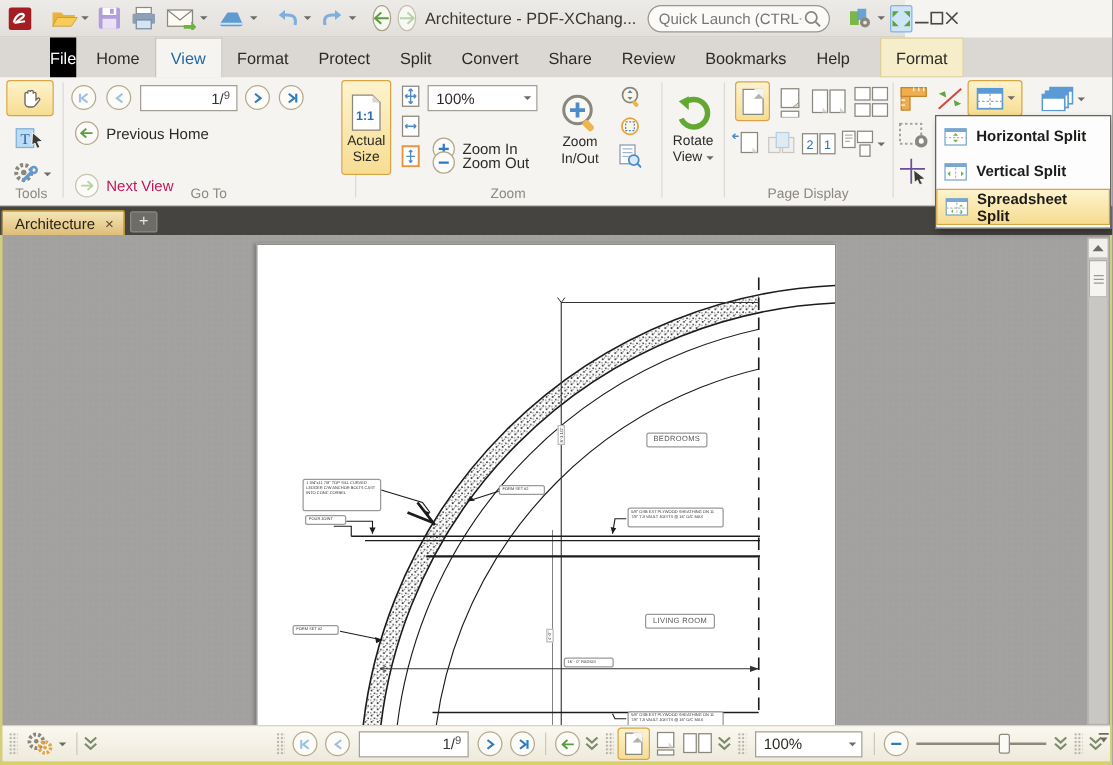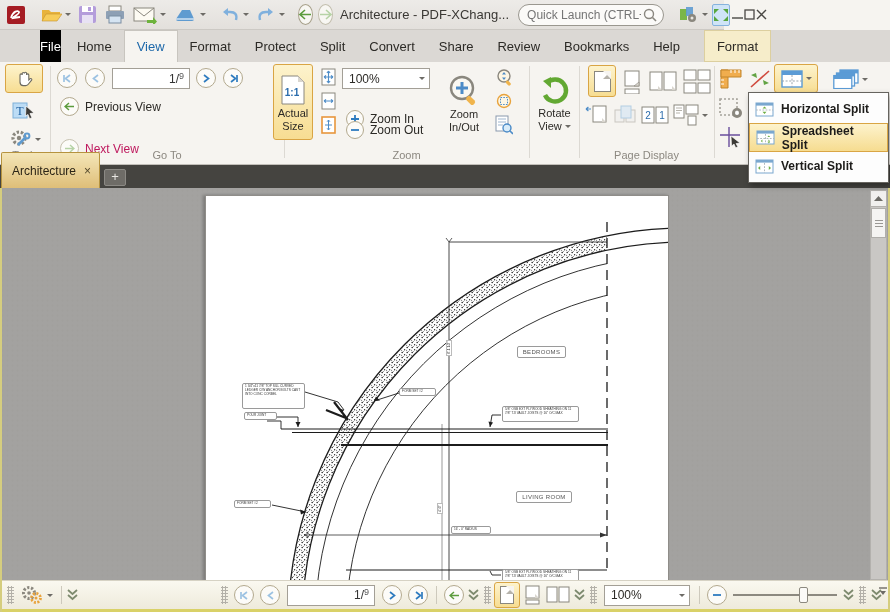--- a/index.html
+++ b/index.html
@@ -62,21 +62,21 @@
 
   
   .splitmenu{position:absolute;left:748px;top:92px;width:141px;background:#fdfdfd;
     border:1px solid #66645f;box-shadow:2px 3px 6px rgba(0,0,0,.35);z-index:60;padding:2px 0;}
   .smi{display:flex;align-items:center;height:28px;gap:7px;padding:0 6px;font-size:12px;color:#1d1c1a;font-weight:bold;}
   .smi-sel{background:linear-gradient(#fdf3cd,#f6dc90);border:1px solid #d9a544;height:29px;}
 
   
   .doctabs{position:absolute;left:0;top:165px;width:890px;height:23px;background:#454440;
     display:flex;align-items:flex-end;}
-  .dtab{display:flex;align-items:center;height:36px;padding:0 8px 0 10px;
+  .dtab{display:flex;align-items:center;height:20px;padding:0 8px 0 10px;
     background:linear-gradient(#f4e6b8,#dfbe78);border:1px solid #b6933f;border-bottom:none;
     font-size:12px;color:#2b2416;gap:8px;border-radius:2px 2px 0 0;margin-left:1px;}
   .dtab .x{font-size:12px;color:#55492c;line-height:10px;}
   .plustab{width:22px;height:17px;margin:0 0 2px 4px;background:#6e6c67;border:1px solid #8b8984;
     border-radius:2px;color:#e8e6e2;font-size:13px;line-height:14px;text-align:center;}
 
   
   .canvas{position:absolute;left:0;top:188px;width:890px;height:392px;background-color:#a3a2a0;
     background-image:radial-gradient(circle,#99989631 1px,transparent 1.2px);background-size:5px 5px;
     overflow:hidden;}
@@ -303,21 +303,21 @@
           <path d="M3 1 L7.5 4.5 L3 8" stroke="#2e7bbf" stroke-width="1.7" fill="none"></path>
           <path d="M9 1 V8" stroke="#2e7bbf" stroke-width="1.7"></path>
         </svg>
     </div>
     <div class="rowbtn" style="left:60px;top:35px;">
       <span class="navcirc" style="width:19px;height:19px;">
           <svg width="11" height="9">
             <path d="M5 1 L1 4.5 L5 8 M1 4.5 H10" stroke="#5c9c3e" stroke-width="1.5" fill="none"></path>
           </svg>
         </span>
-      <span>Previous View</span>
+      <span>Previous Home</span>
     </div>
     <div class="rowbtn dis" style="left:60px;top:61px;">
       <span class="navcirc" style="width:19px;height:19px;border-color:#c7c2b0;">
           <svg width="11" height="9">
             <path d="M6 1 L10 4.5 L6 8 M1 4.5 H10" stroke="#b6d3a6" stroke-width="1.5" fill="none"></path>
           </svg>
         </span>
       <span>Next View</span>
     </div>
     <div class="grouplabel" style="left:50px;width:234px;">Go To</div>
@@ -522,37 +522,37 @@
   <div class="splitmenu">
     <div class="smi">
       <svg width="19" height="15">
           <rect x="1" y="1" width="17" height="13" fill="#fff" stroke="#7aa7cf"></rect>
           <rect x="1" y="1" width="17" height="2.6" fill="#7aa7cf"></rect>
           <path d="M1 8 H18" stroke="#b0b8be" stroke-width="1" stroke-dasharray="1.8 1.4"></path>
           <path d="M9.5 4.4 l-2 2.2 h4 Z M9.5 12 l-2 -2.2 h4 Z" fill="#6fae45"></path>
         </svg>
       <span>Horizontal Split</span>
     </div>
+    <div class="smi">
+      <svg width="19" height="15">
+          <rect x="1" y="1" width="17" height="13" fill="#fff" stroke="#7aa7cf"></rect>
+          <rect x="1" y="1" width="17" height="2.6" fill="#7aa7cf"></rect>
+          <path d="M9.5 4 V14" stroke="#b0b8be" stroke-width="1" stroke-dasharray="1.8 1.4"></path>
+          <path d="M3 9 l2.2 -2 v4 Z M16 9 l-2.2 -2 v4 Z" fill="#6fae45"></path>
+        </svg>
+      <span>Vertical Split</span>
+    </div>
     <div class="smi smi-sel">
       <svg width="19" height="15">
           <rect x="1" y="1" width="17" height="13" fill="#fff" stroke="#7aa7cf"></rect>
           <rect x="1" y="1" width="17" height="2.6" fill="#7aa7cf"></rect>
           <path d="M9.5 4 V14 M1 8.5 H18" stroke="#b0b8be" stroke-width="1" stroke-dasharray="1.8 1.4"></path>
           <path d="M4.8 11 l1.6 -1.4 v2.8 Z M14 11 l-1.6 -1.4 v2.8 Z M12.8 5.5 l-1.4 1.6 h2.8 Z M12.8 13.4 l-1.4 -1.6 h2.8 Z" fill="#6fae45"></path>
         </svg>
       <span>Spreadsheet Split</span>
-    </div>
-    <div class="smi">
-      <svg width="19" height="15">
-          <rect x="1" y="1" width="17" height="13" fill="#fff" stroke="#7aa7cf"></rect>
-          <rect x="1" y="1" width="17" height="2.6" fill="#7aa7cf"></rect>
-          <path d="M9.5 4 V14" stroke="#b0b8be" stroke-width="1" stroke-dasharray="1.8 1.4"></path>
-          <path d="M3 9 l2.2 -2 v4 Z M16 9 l-2.2 -2 v4 Z" fill="#6fae45"></path>
-        </svg>
-      <span>Vertical Split</span>
     </div>
   </div>
 
   <div class="doctabs">
     <span class="dtab">
       <span>Architecture</span>
       <span class="x">×</span>
     </span>
     <span class="plustab">+</span>
   </div>

